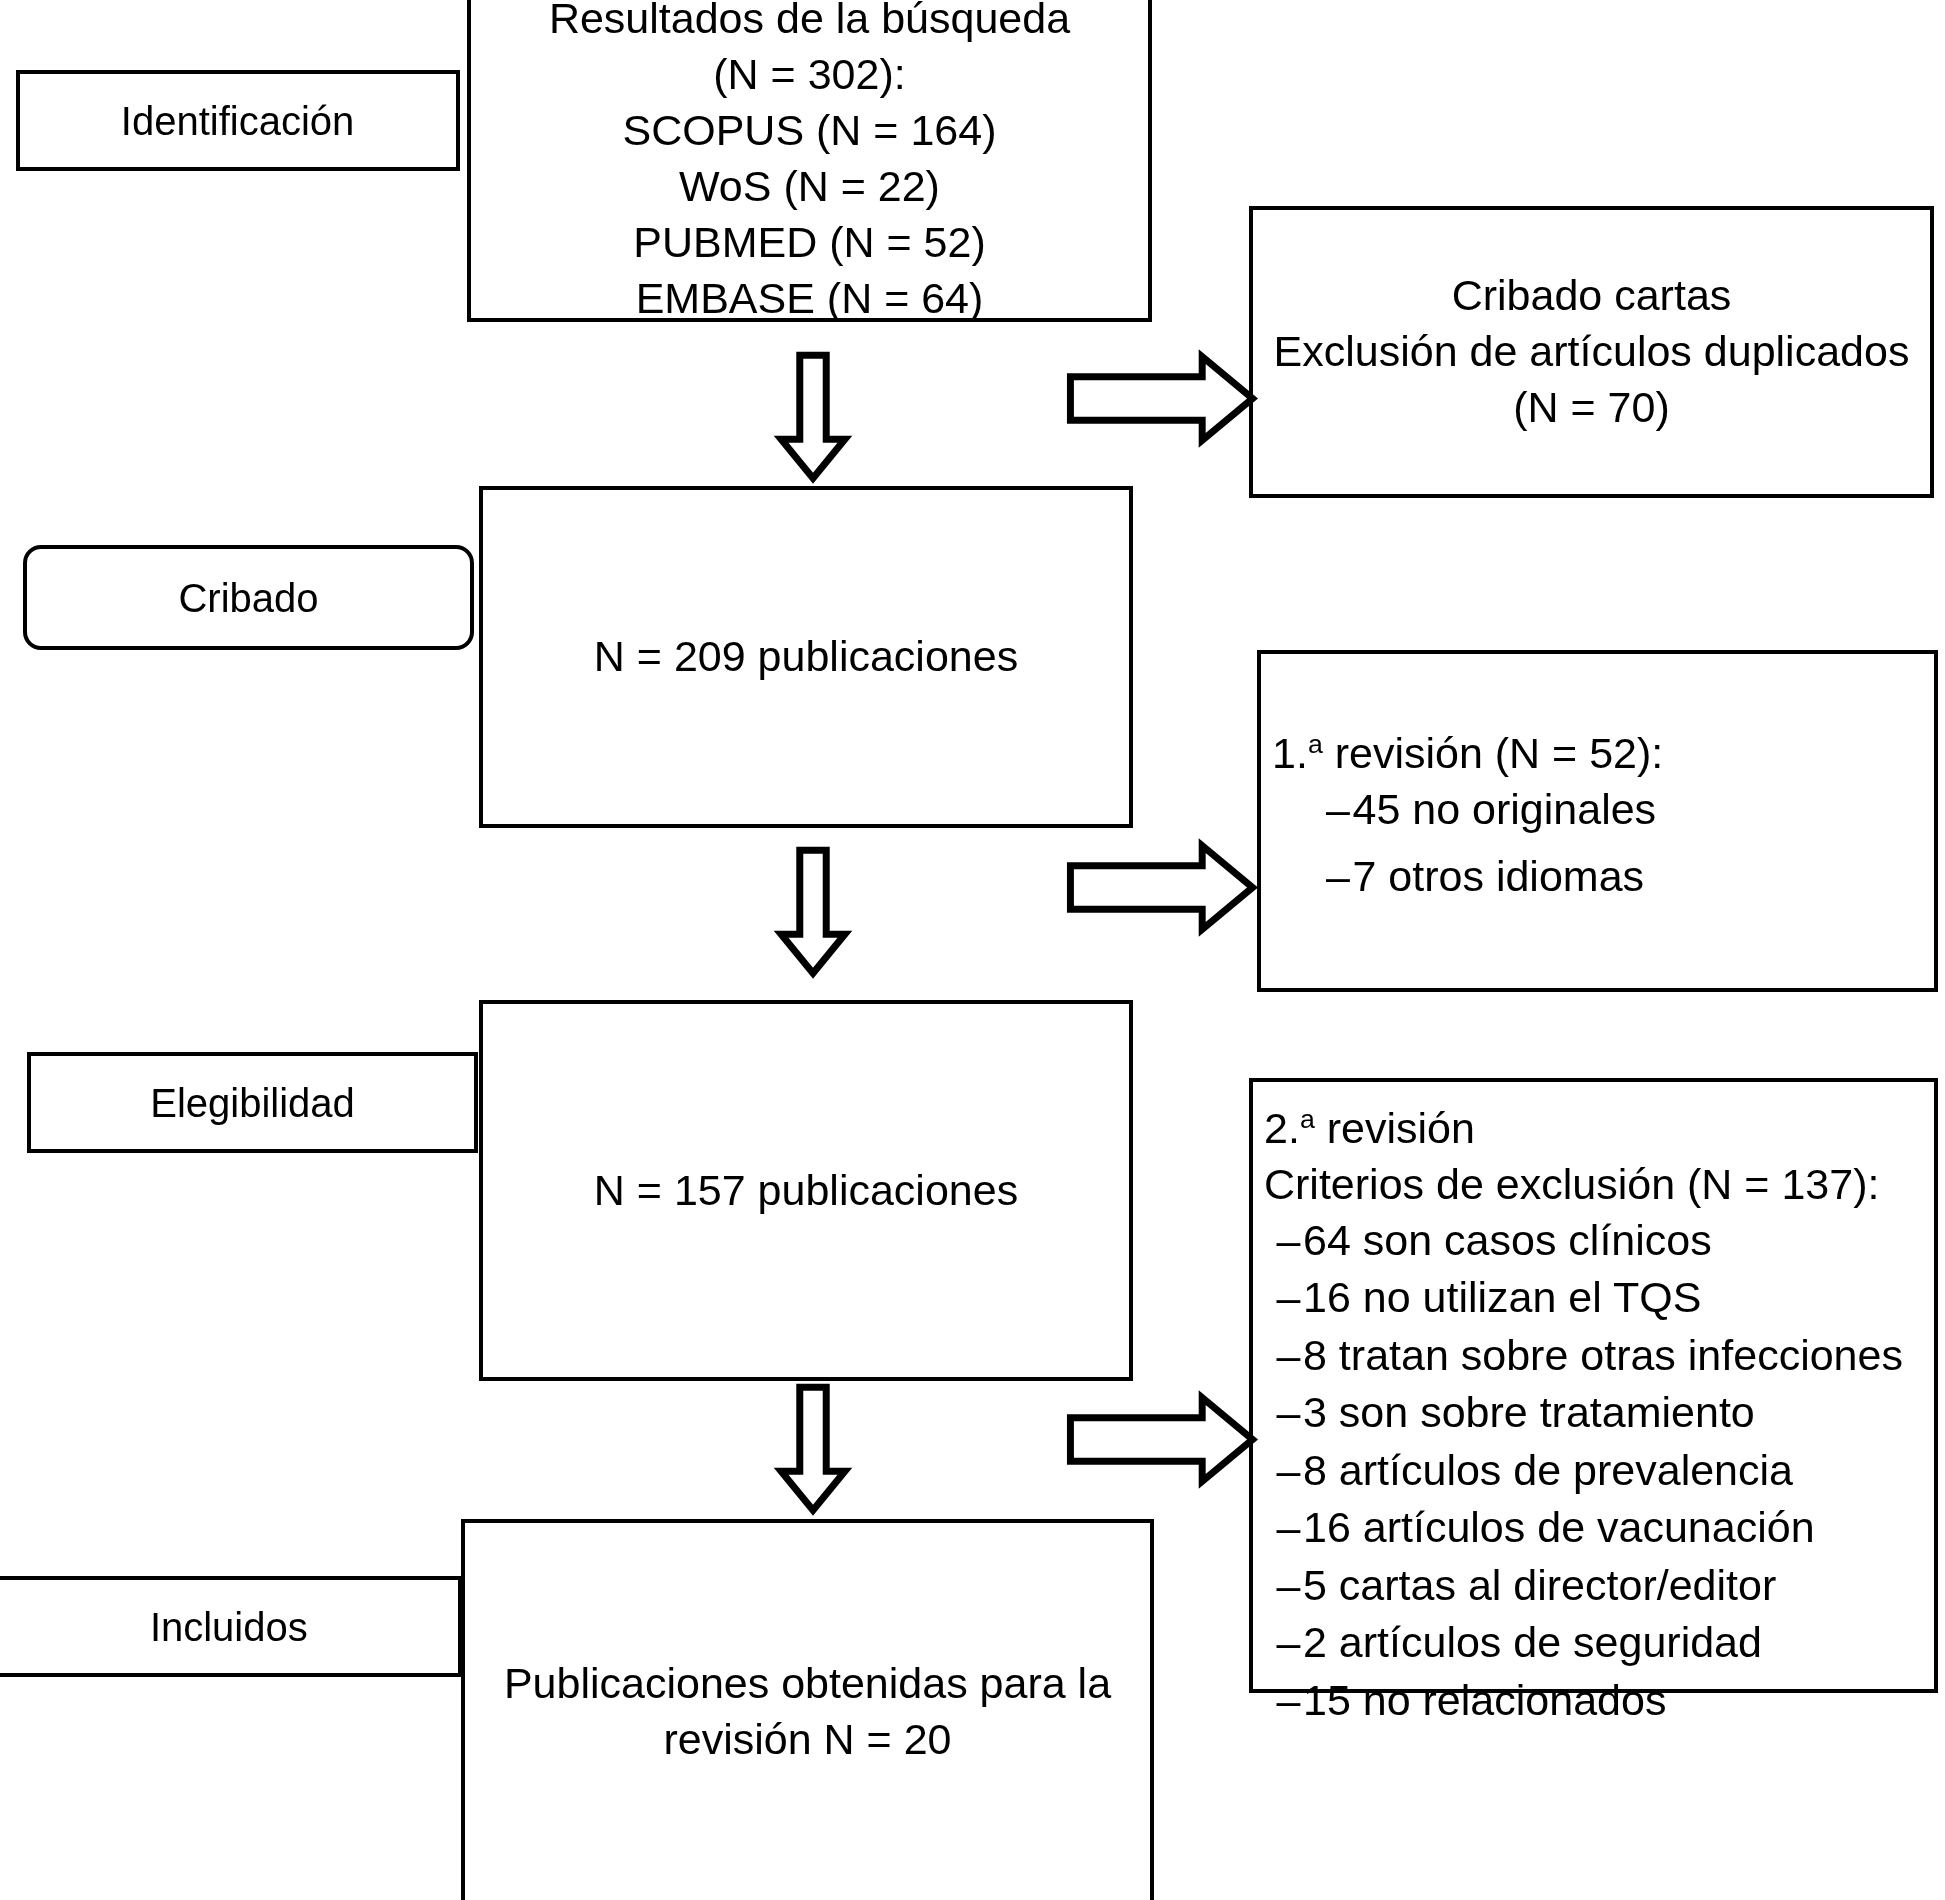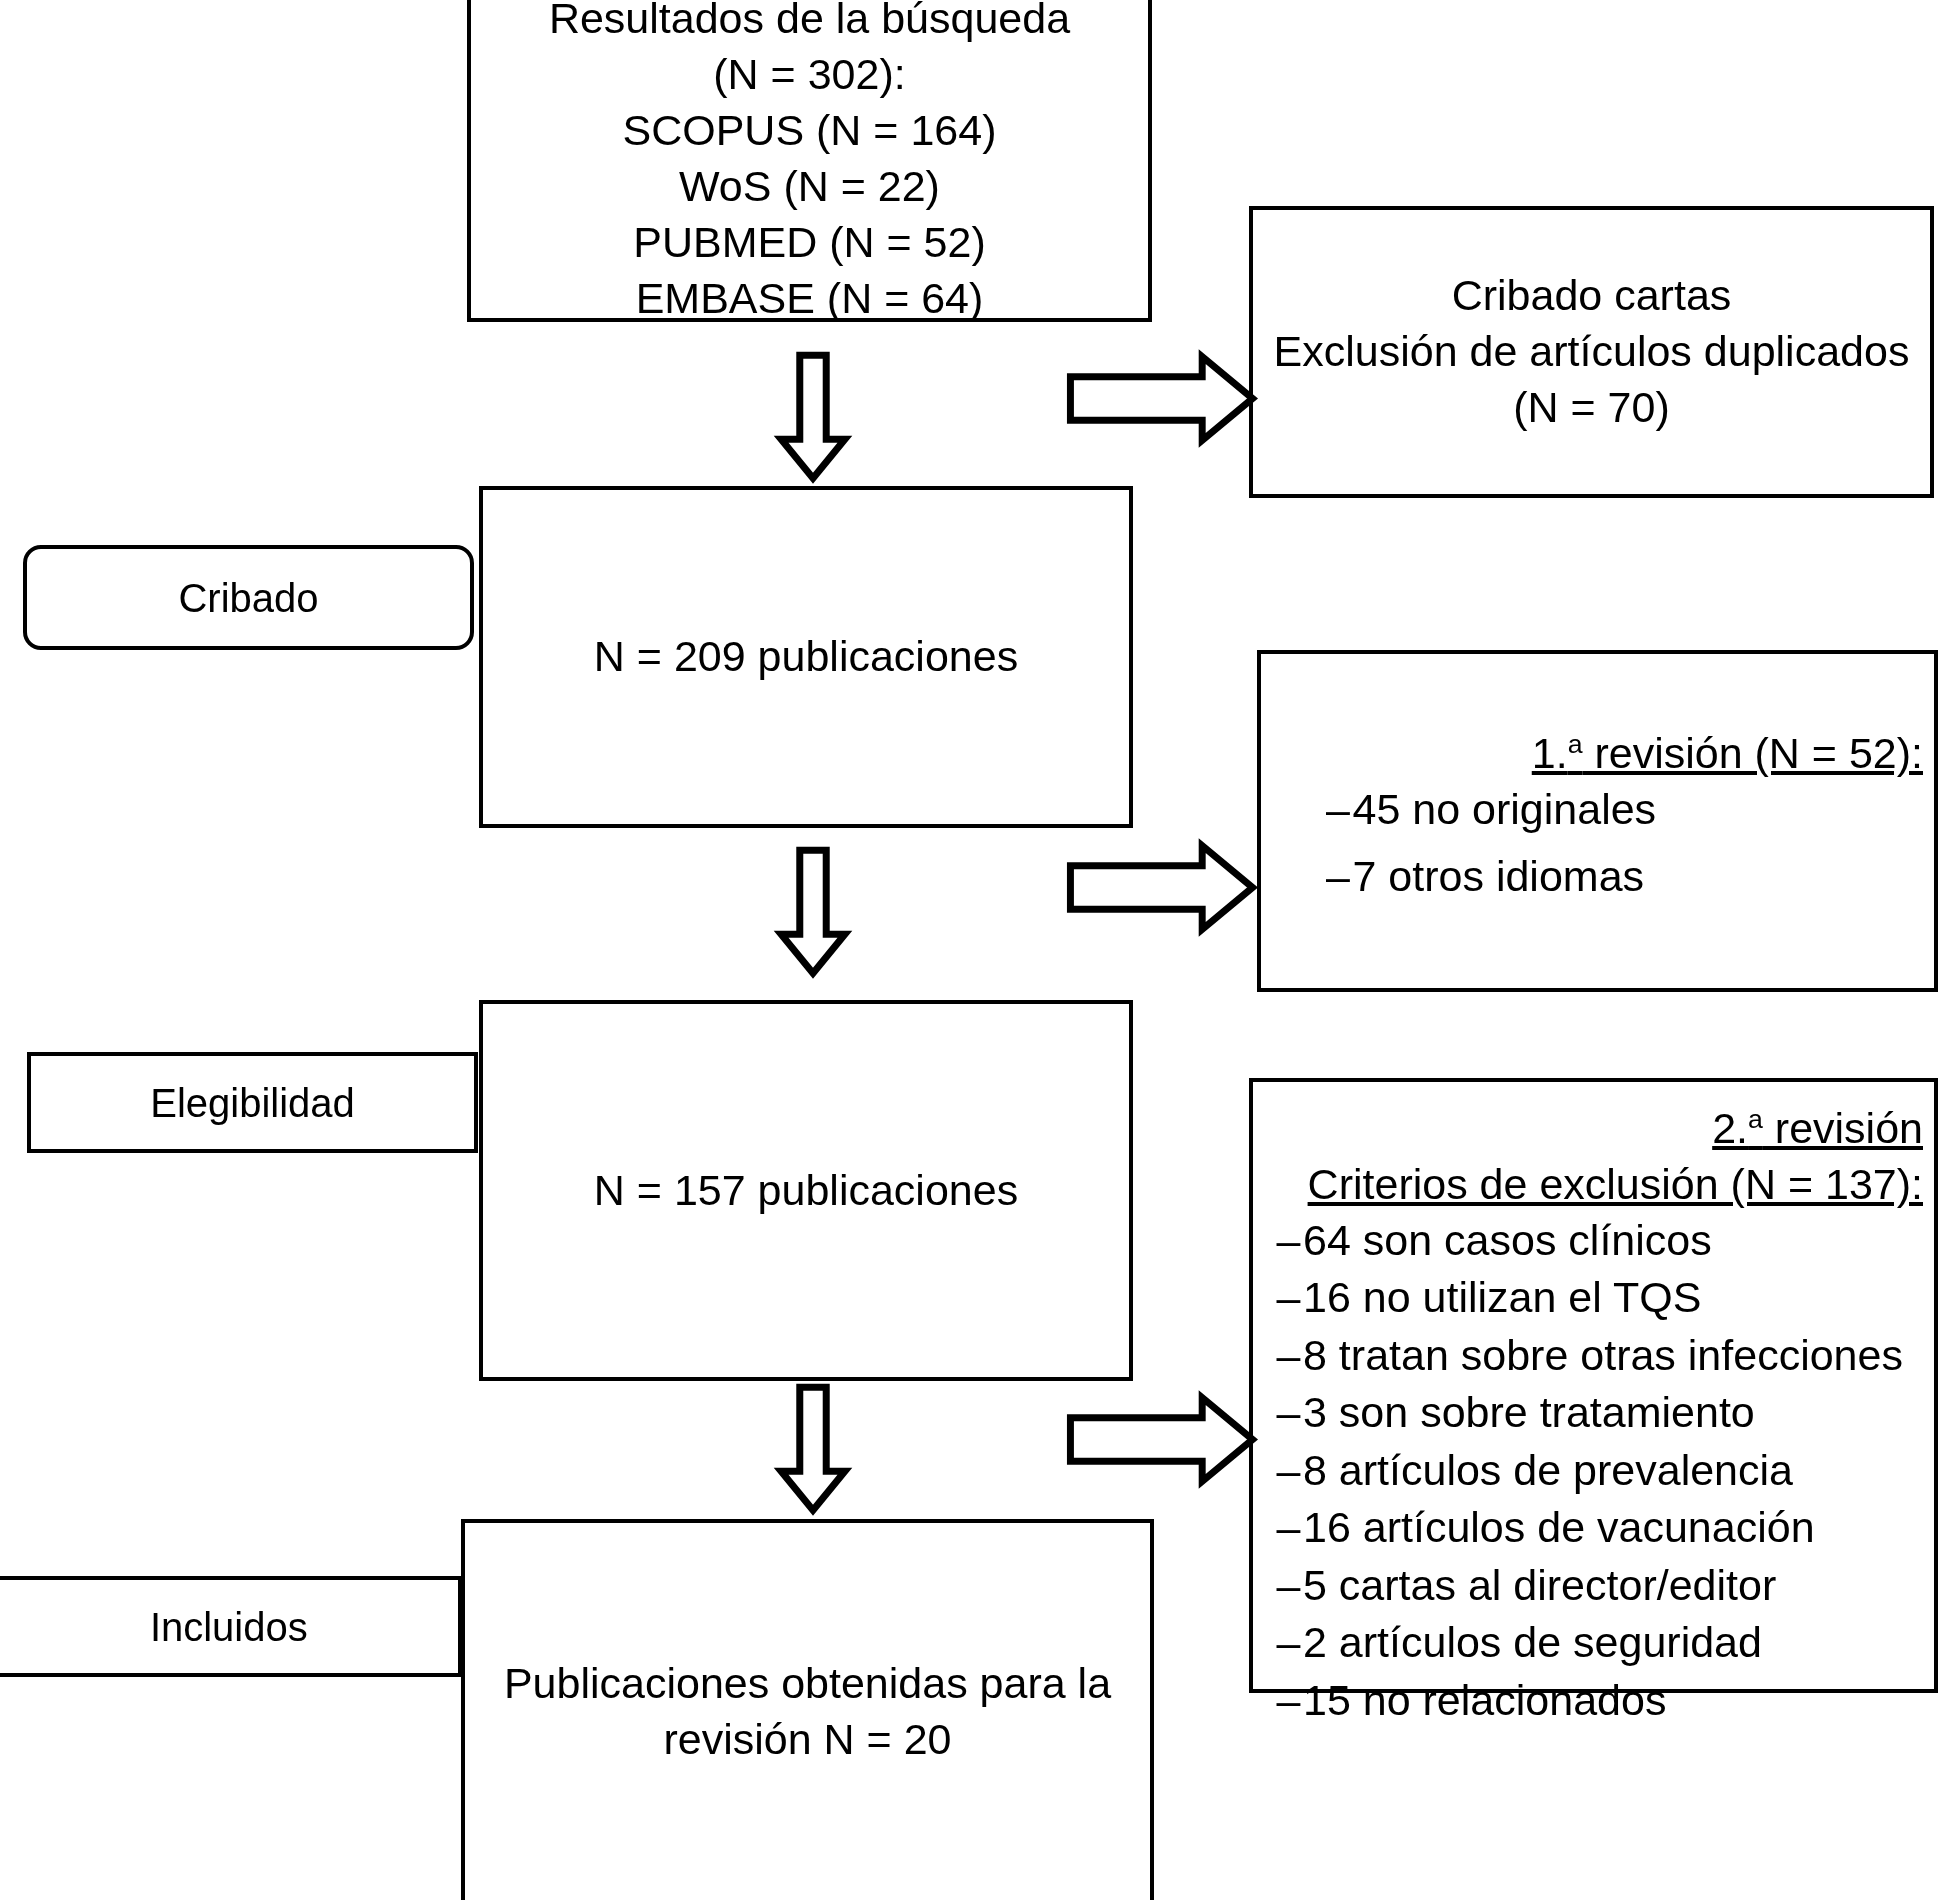--- a/index.html
+++ b/index.html
@@ -57,23 +57,22 @@
 
   sup.ord {
     font-size: 0.62em;
     vertical-align: super;
     line-height: 0;
   }
 
   
   .crit-head {
     display: block;
-    text-align: right;
+    text-align: left;
     white-space: nowrap;
-    text-decoration: underline;
   }
   .crit-list {
     list-style: none;
     margin: 0;
     padding: 0;
     text-align: left;
   }
   .crit-list li {
     white-space: nowrap;
     padding-left: 0;
@@ -91,20 +90,23 @@
 
   
   .rev1-list { padding-left: 54px; }
   .rev2-list { padding-left: 12.5px; }
 </style>
 </head>
 <body>
 
 <div id="diagram-root">
 
+  <div class="box stage-label" style="left:15.6px; top:70px; width:444px; height:101px;">
+    <span class="box-inner">Identificación</span>
+  </div>
 
   <div class="box stage-label" style="left:23px; top:545px; width:451px; height:105px;border-radius:18px;">
     <span class="box-inner">Cribado</span>
   </div>
 
   <div class="box stage-label" style="left:27px; top:1052px; width:451px; height:101px;">
     <span class="box-inner">Elegibilidad</span>
   </div>
 
   <div class="box stage-label" style="left:-4.7px; top:1576px; width:467px; height:101px;">

